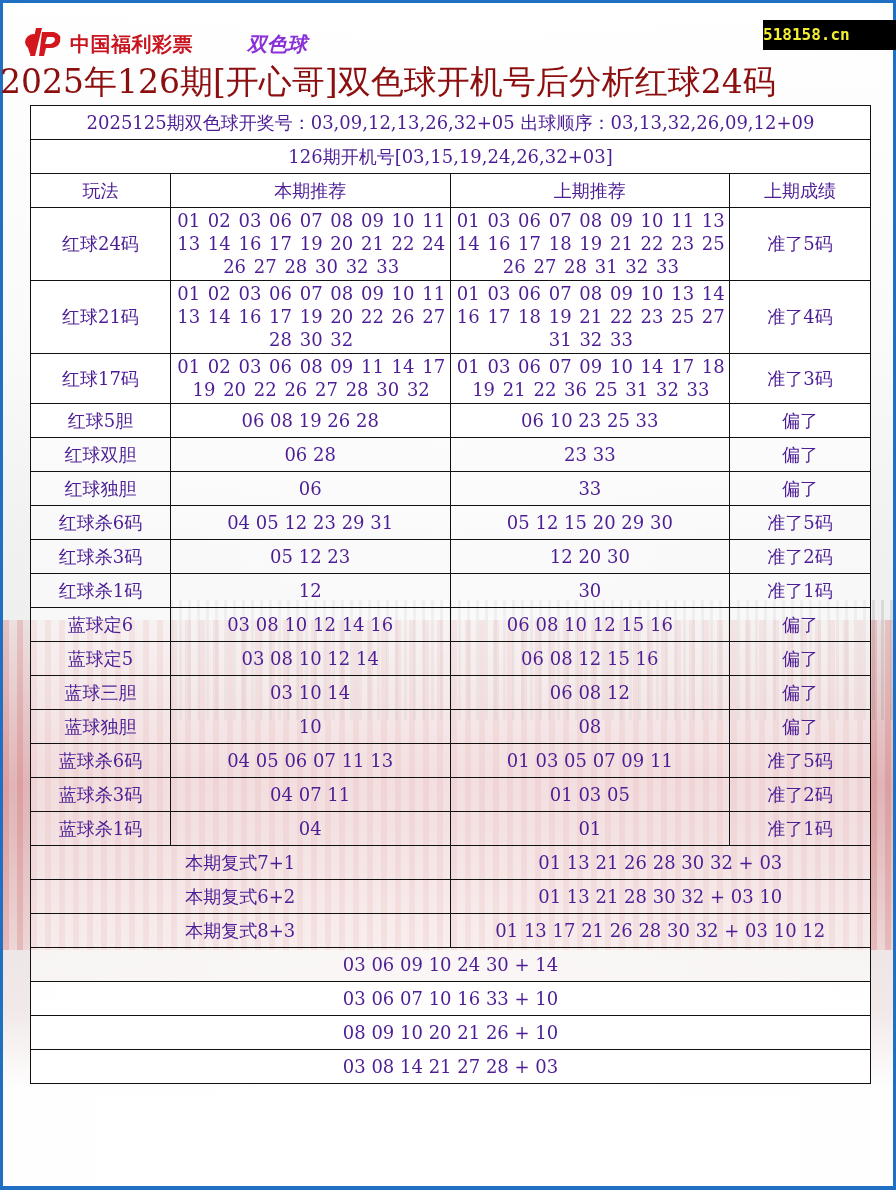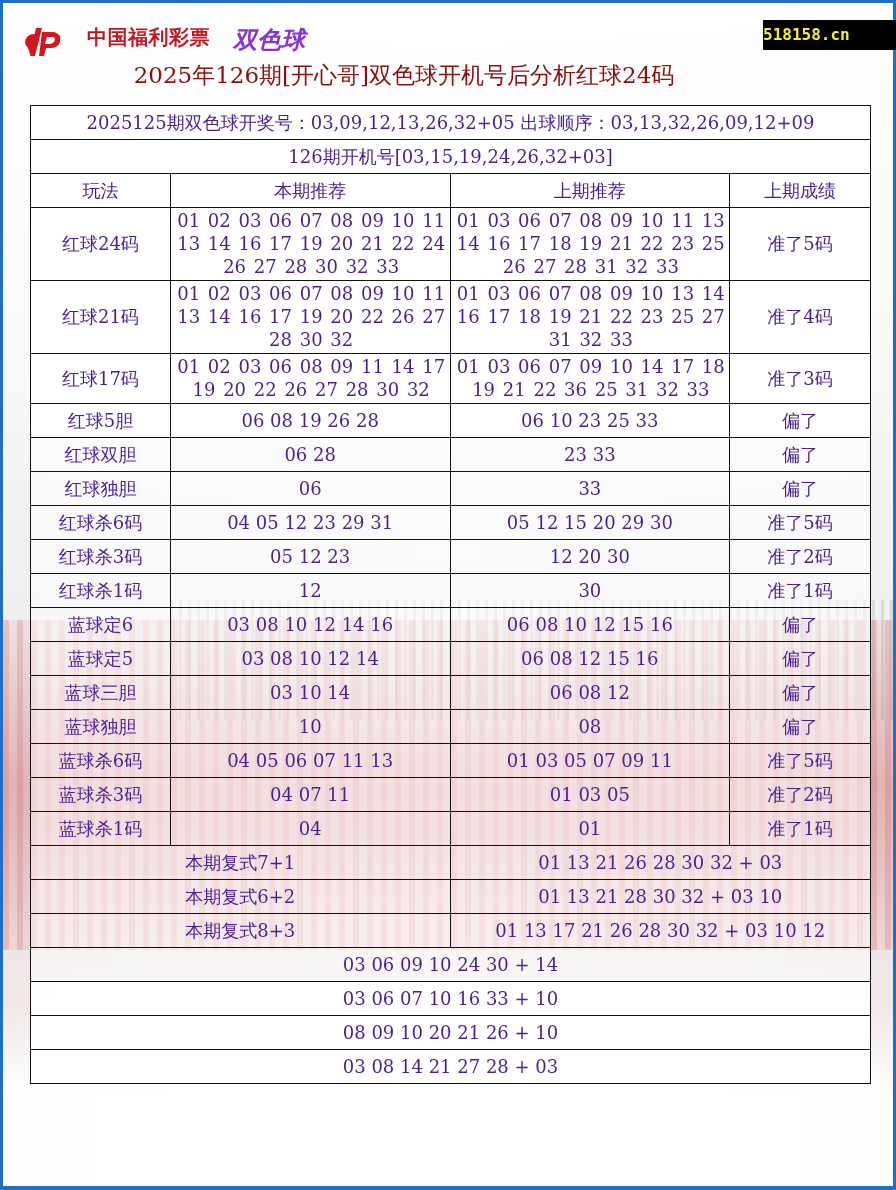--- a/index.html
+++ b/index.html
@@ -19,35 +19,35 @@
     position:absolute; left:3px; right:3px; top:620px; height:330px;
     background:
       repeating-linear-gradient(90deg, rgba(200,60,60,0.18) 0 6px, rgba(255,255,255,0.0) 6px 14px),
       linear-gradient(180deg, rgba(210,90,90,0.10), rgba(200,50,60,0.28) 50%, rgba(230,120,120,0.15));
   }
   .bg-roof {
     position:absolute; left:170px; right:3px; top:600px; height:120px;
     background:repeating-linear-gradient(90deg, rgba(120,120,120,0.18) 0 3px, rgba(255,255,255,0) 3px 9px);
   }
   .logo {
-    position:absolute; left:20px; top:24px; display:flex; align-items:flex-start; gap:23px;
+    position:absolute; left:20px; top:24px; display:flex; align-items:flex-end; gap:6px;
   }
   .logo-mark {
     width:44px; height:34px; position:relative;
   }
   .logo-text { font-family:"DejaVu Sans", sans-serif; font-weight:bold; font-size:20px; color:#c8141e; letter-spacing:0.5px; }
-  .logo-text2 { font-family:"DejaVu Sans", sans-serif; font-weight:bold; font-style:italic; font-size:24px; color:#8b2fd9; }
+  .logo-text2 { font-family:"DejaVu Sans", sans-serif; font-weight:bold; font-style:italic; font-size:20px; color:#8b2fd9;margin-left:48px; }
   .site-badge {
     position:absolute; left:763px; top:20px; width:137px; height:30px;
     background:#000; color:#f4ee33; font-family:"DejaVu Sans Mono", monospace;
     font-weight:bold; font-size:16px; line-height:30px; text-align:left;
   }
   .page-title {
-    position:absolute; left:0; width:808px; top:60px; text-align:center;
-    font-size:23px; color:#8c0e0e; letter-spacing:0px; white-space:nowrap;
+    position:absolute; left:0; width:808px; top:60px; 
+    font-size:33px; color:#8c0e0e; letter-spacing:0px; white-space:nowrap;
   }
   table.main {
     position:absolute; left:30px; top:105px; width:841px;
     border-collapse:collapse; font-size:18px; color:#4c1d95;
   }
   table.main td {
     border:1.5px solid #111; padding:0; text-align:center; vertical-align:middle;
   }
   .row35 td { height:33px; }
   .nums { text-align:center; line-height:23px; padding:1px 0 2px 2px !important; word-spacing:2px; }

